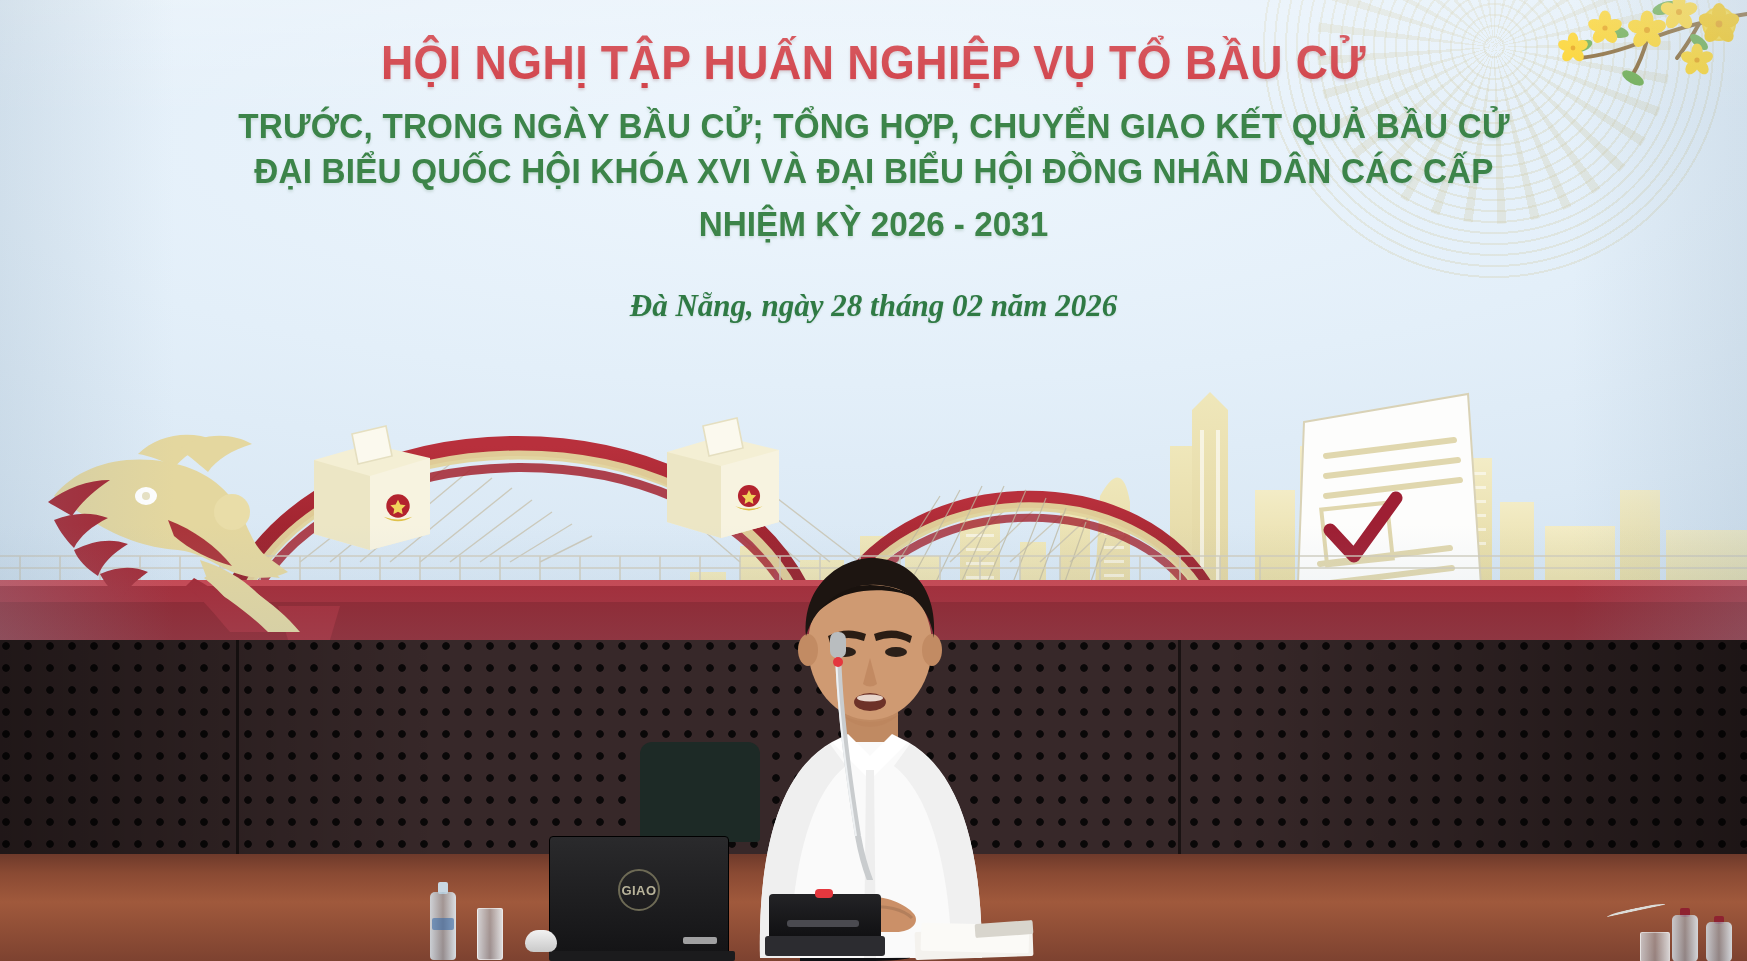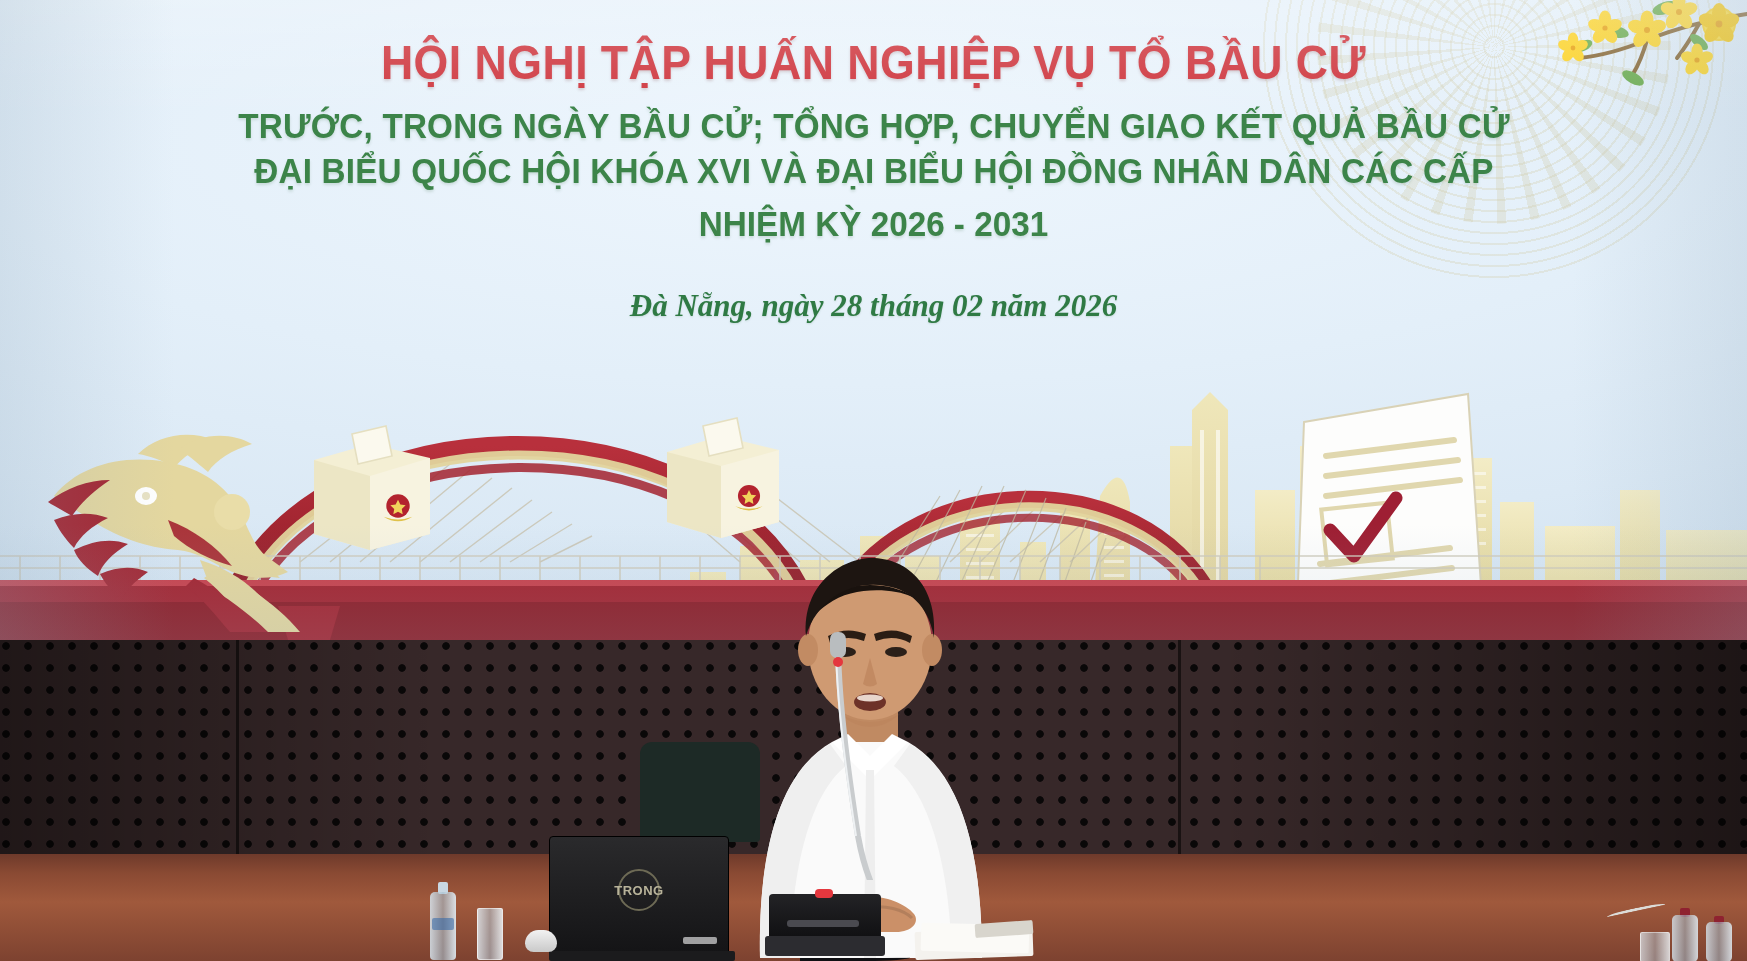--- a/index.html
+++ b/index.html
@@ -512,21 +512,21 @@
       <path d="M48 12 C 48 60, 56 130, 68 206 C 72 228, 76 240, 80 250" fill="none" stroke="#c9ccce" stroke-width="6" stroke-linecap="round"></path>
       <path d="M46 12 C 46 60, 54 130, 66 206" fill="none" stroke="#eef1f3" stroke-width="2"></path>
       <rect x="40" y="2" width="16" height="26" rx="7" fill="#b9bdbf"></rect>
       <circle cx="48" cy="32" r="5" fill="#e4373e"></circle>
     </svg>
 
     <div class="laptop" style="left:549px;top:196px;width:180px;height:118px;">
       <div style="position:absolute;inset:0;background:linear-gradient(to bottom,#2a2a2c,#141416);border-radius:4px 4px 2px 2px;border:1px solid #000;"></div>
       <div style="position:absolute;left:0;bottom:-7px;width:186px;height:10px;background:#1b1b1d;border-radius:2px;"></div>
       <div style="position:absolute;left:50%;top:46%;transform:translate(-50%,-50%);width:42px;height:42px;border-radius:50%;border:2px solid #6d6a55;display:flex;align-items:center;justify-content:center;">
-        <span style="color:#b8b39a;font-size:13px;font-weight:bold;letter-spacing:.5px;font-family:'Liberation Sans',sans-serif;">TRONG</span>
+        <span style="color:#b8b39a;font-size:13px;font-weight:bold;letter-spacing:.5px;font-family:'Liberation Sans',sans-serif;">GIAO</span>
       </div>
       <div style="position:absolute;right:12px;bottom:10px;width:34px;height:7px;background:#cfcfcf;border-radius:2px;opacity:.75;"></div>
     </div>
 
     <div class="micunit" style="left:765px;top:254px;width:120px;height:62px;">
       <div style="position:absolute;left:4px;top:0;width:112px;height:46px;background:linear-gradient(to bottom,#232326,#0f0f11);border-radius:4px;"></div>
       <div style="position:absolute;left:0;top:42px;width:120px;height:20px;background:#2c2c30;border-radius:3px;"></div>
       <div style="position:absolute;left:50px;top:-5px;width:18px;height:9px;background:#e4373e;border-radius:4px;"></div>
       <div style="position:absolute;left:22px;top:26px;width:72px;height:7px;background:#4a4a50;border-radius:3px;"></div>
     </div>

